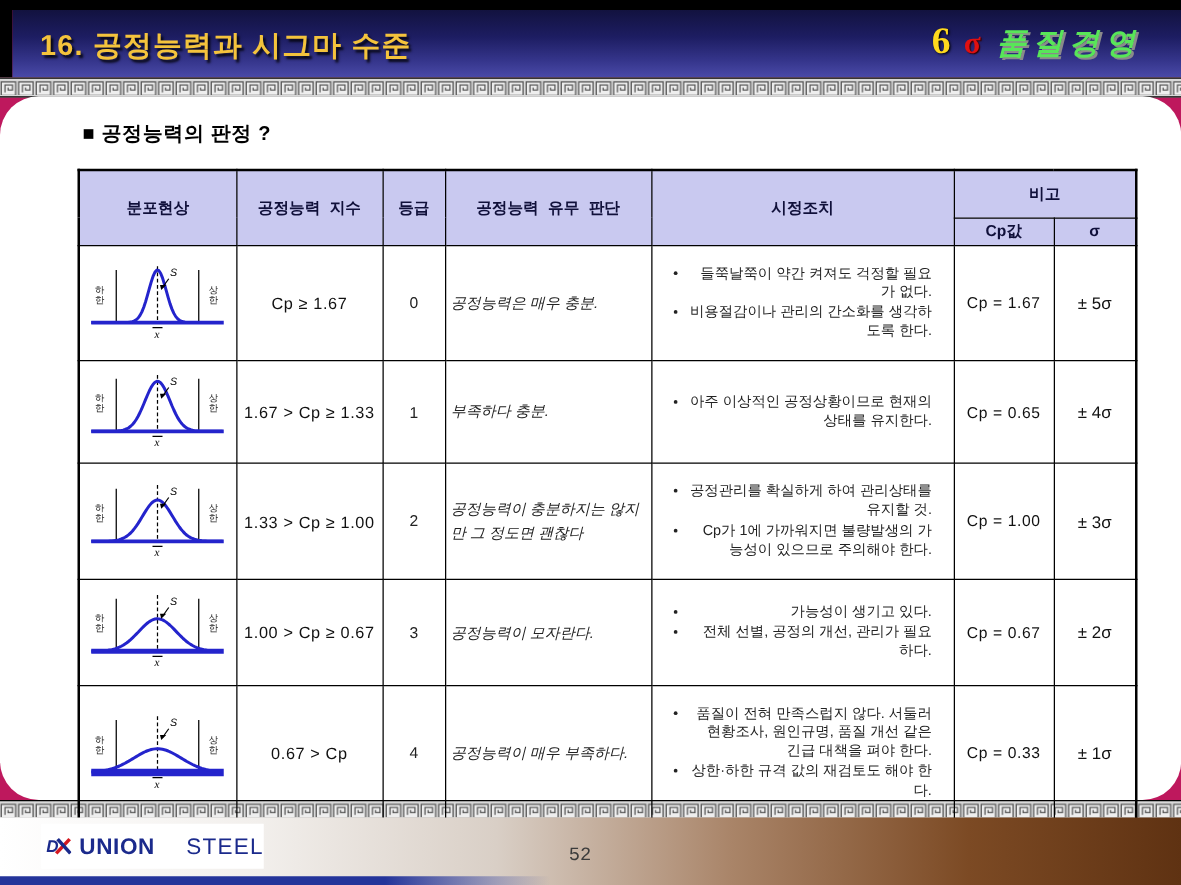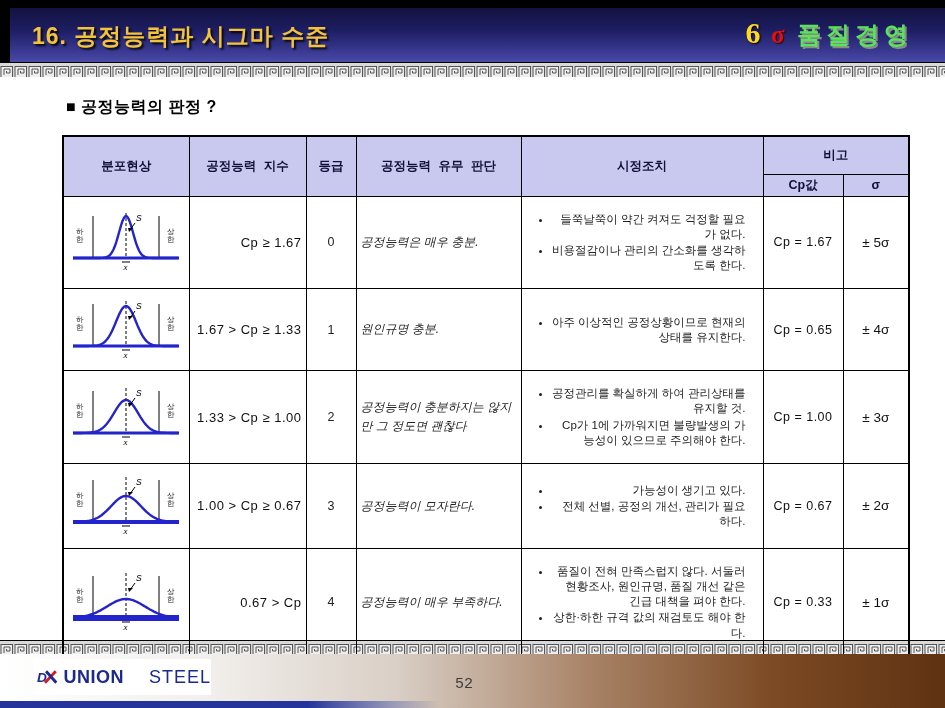--- a/index.html
+++ b/index.html
@@ -25,43 +25,44 @@
     font-family:"Liberation Serif","DejaVu Serif",serif;
     font-size:30px;font-weight:bold;color:#ffd91e;text-shadow:1px 1px 2px #000;
   }
   .brand .sig{
     font-family:"Liberation Serif","DejaVu Serif",serif;
     font-size:25px;font-weight:bold;color:#e01010;margin-left:6px;text-shadow:1px 1px 1px #300;
   }
   .brand .nm{
     font-size:24px;font-weight:bold;color:#58e658;letter-spacing:5px;margin-left:8px;
     text-shadow:2px 2px 0 #8a8a8a;
+    font-style:italic;
   }
   
   .meander{position:absolute;left:0;width:945px;height:14px;border-top:1px solid #000;border-bottom:1px solid #000;background:#d9d9d9;}
   .meander-top{top:62px;}
   .meander-bottom{top:640px;}
   
-  .content{position:absolute;top:77px;left:0;width:945px;height:563px;background:#fff;}
+  .content{position:absolute;top:77px;left:0;width:945px;height:563px;background:#fff;border-radius:31px;}
   .section-title{
     position:absolute;left:66px;top:20px;
     font-size:16px;font-weight:bold;color:#000;letter-spacing:0.5px;
   }
   
   table.cap{
     position:absolute;left:62px;top:58px;width:846px;
     border-collapse:collapse;table-layout:fixed;
     border:2px solid #000;
   }
   table.cap th,table.cap td{border:1px solid #000;padding:2px 4px;vertical-align:middle;}
   table.cap th{background:#c9c9f0;color:#10103a;font-size:12.5px;font-weight:bold;}
   tr.hrow1{height:38px;font-family:Liberation Mono, monospace;} tr.hrow2{height:17px;}
   tr.r1{height:78px;} tr.r2{height:82px;} tr.r3{height:82px;} tr.r4{height:85px;} tr.r5{height:95px;}
   td.curve-cell{text-align:center;padding:0;}
-  td.idx{font-size:13px;color:#111;text-align:right;letter-spacing:0.5px;}
+  td.idx{font-size:13px;color:#111;text-align:center;letter-spacing:0.5px;}
   td.grade{font-size:12.5px;color:#222;text-align:center;}
   td.judg{font-size:12px;color:#222;text-align:left;padding-left:10px;padding-right:6px;line-height:1.55;font-style:italic;}
   td.act{font-size:11.5px;color:#222;padding:4px 4px 4px 6px;vertical-align:middle;}
   td.act ul{margin:13px;padding-left:13px;list-style:disc outside;text-align:right;}
   td.act li{margin:1px 0;line-height:1.32;}
   td.cpv{font-size:12.5px;color:#111;text-align:center;letter-spacing:0.5px;}
   td.sgm{font-size:13.5px;color:#111;text-align:center;}
   
   .footer{
     position:absolute;top:654px;left:0;width:945px;height:54px;
@@ -190,21 +191,21 @@
                   <polygon points="60,24 64,20 59,20" fill="#000"></polygon>
                   <text x="7" y="26" font-size="7.5" fill="#222">하</text>
                   <text x="7" y="34" font-size="7.5" fill="#222">한</text>
                   <text x="98" y="26" font-size="7.5" fill="#222">상</text>
                   <text x="98" y="34" font-size="7.5" fill="#222">한</text>
                   <line x1="53" y1="54" x2="61" y2="54" stroke="#000"></line>
                   <text x="54.5" y="62" font-size="9" font-style="italic" font-family="Liberation Serif, serif" fill="#000">x</text>
                 </svg></span></td>
         <td class="idx">1.67 &gt; Cp ≥ 1.33</td>
         <td class="grade">1</td>
-        <td class="judg">원인규명 충분.</td>
+        <td class="judg">부족하다 충분.</td>
         <td class="act">
               <ul>
           <li>아주 이상적인 공정상황이므로 현재의 상태를 유지한다.</li>
         </ul>
             </td>
         <td class="cpv">Cp = 0.65</td>
         <td class="sgm">± 4σ</td>
       </tr>
 
       <tr class="r3">

